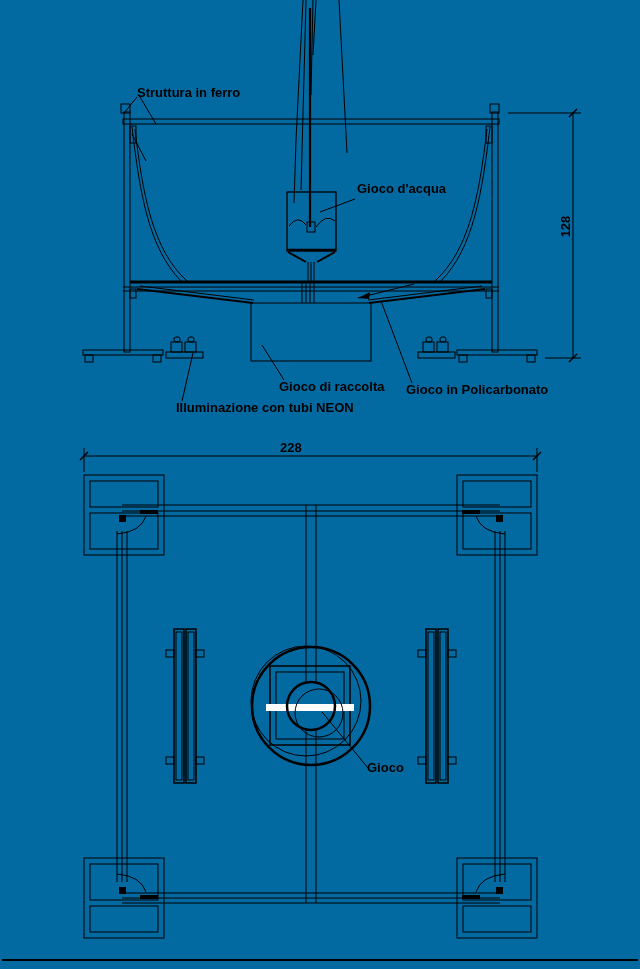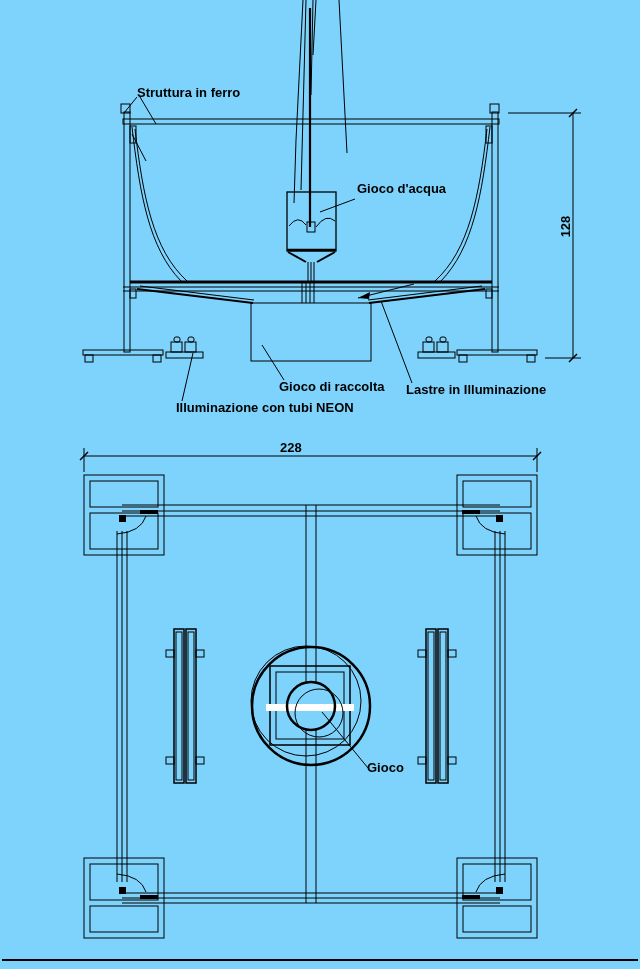--- a/index.html
+++ b/index.html
@@ -1,19 +1,19 @@
 <!DOCTYPE html>
 <html><head>
 <meta charset="utf-8">
 <style>
   html,body{margin:0;padding:0;background:#fff;}
   .drawing{
     position:relative;
     width:640px;height:969px;
-    background:#7dd3fc;
+    background:#0369a1;
     font-family:"Liberation Sans", sans-serif;
     overflow:hidden;
   }
   .drawing svg{position:absolute;left:0;top:0;}
   .lbl{
     position:absolute;
     color:#000;
     font-size:13px;
     font-weight:700;
     line-height:15px;
@@ -235,21 +235,21 @@
   <line x1="2" y1="960" x2="638" y2="960" stroke-width="2"></line>
 </svg>
 
   <div class="lbl" style="left:137px;top:85px;">Struttura in ferro</div>
 
 
   <div class="lbl" style="left:357px;top:181px;">Gioco d'acqua</div>
 
   <div class="lbl" style="left:279px;top:379px;">Gioco di raccolta</div>
 
-  <div class="lbl" style="left:406px;top:382px;">Lastre in Illuminazione</div>
+  <div class="lbl" style="left:406px;top:382px;">Gioco in Policarbonato</div>
 
   <div class="lbl" style="left:176px;top:400px;">Illuminazione con tubi NEON</div>
 
   <div class="lbl" style="left:367px;top:760px;">Gioco</div>
 
   <div class="lbl dim" id="dim-height">128</div>
 
   <div class="lbl dim" id="dim-width">228</div>
 
 </div>

